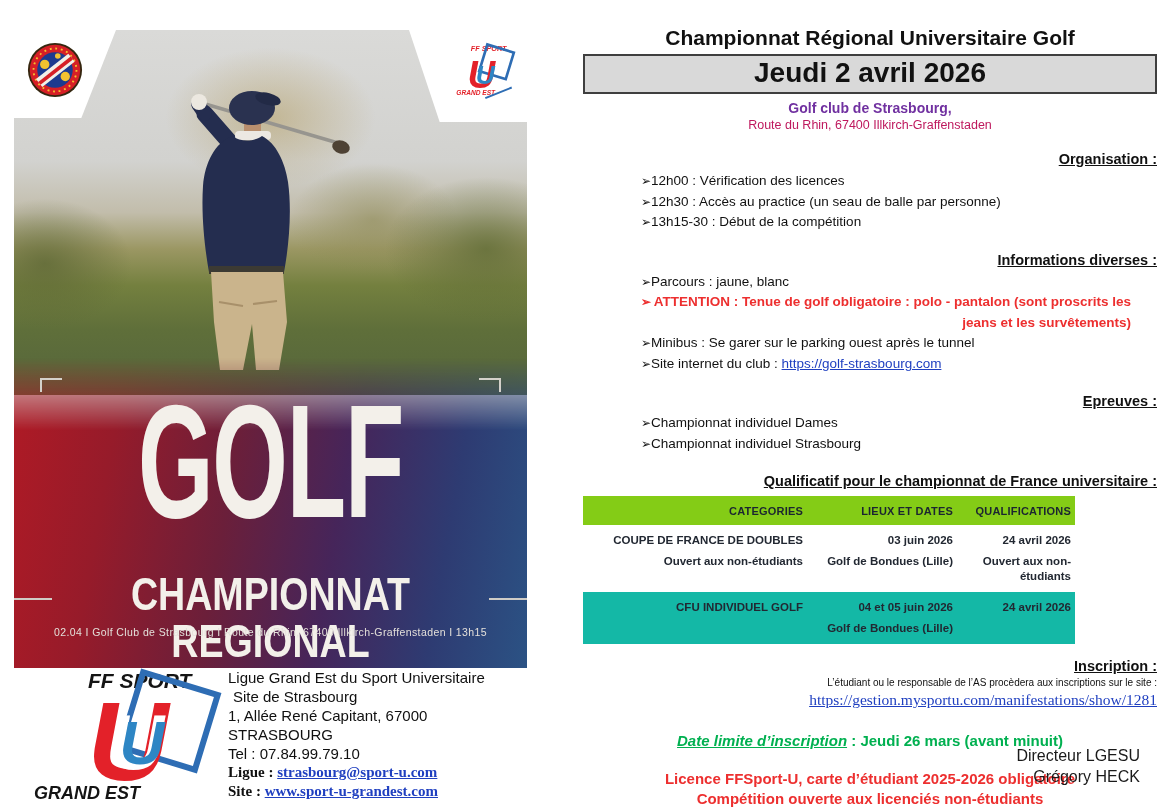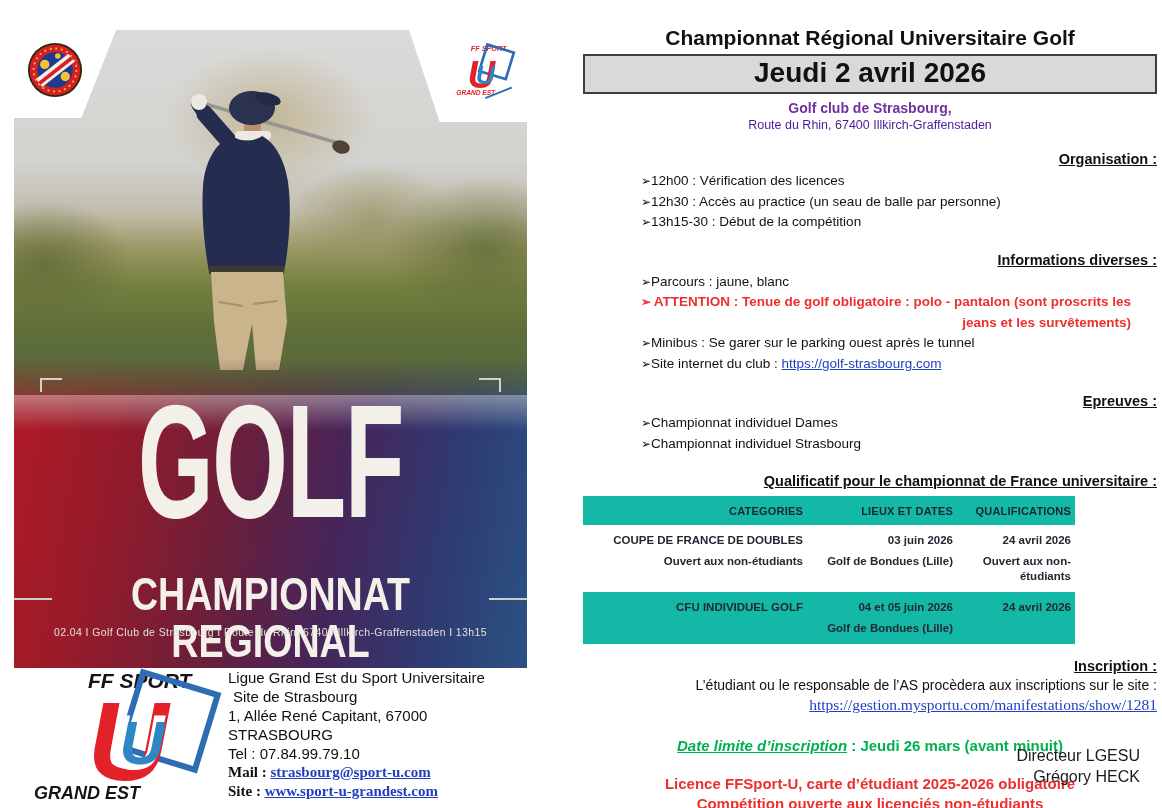--- a/index.html
+++ b/index.html
@@ -49,42 +49,42 @@
   .contact .indent { padding-left:5px; }
   .contact .serifline { font-family:"Liberation Serif", serif; font-weight:bold; }
   .contact a, .link { color:#1f3fc0; text-decoration:underline; cursor:pointer; }
 
   
   .right-col { position:absolute; left:583px; top:26px; width:574px; color:#111; }
   .doc-title { text-align:center; font-size:21px; font-weight:bold; }
   .date-box { margin-top:4px; border:2px solid #3f3f3f; background:#d9d9d9; text-align:center;
     font-size:28px; font-weight:bold; padding:1px 0 3px 0; }
   .venue1 { margin-top:6px; text-align:center; color:#7030A0; font-weight:bold; font-size:14px; }
-  .venue2 { text-align:center; color:#4c1d95; font-size:12.5px; margin-top:2px; }
+  .venue2 { text-align:center; color:#be185d; font-size:12.5px; margin-top:2px; }
 
   .sec-heading { font-size:14.5px; font-weight:bold; text-decoration:underline; margin:0 0 4px 10px; }
   .sec { margin-top:19px;text-align:right; }
   .blist { list-style:none; margin-left:38px; }
   .blist li { display:flex; font-size:13.5px; line-height:20.5px; color:#111; }
   .blist .bullet { width:30px; flex:none; font-size:12px; color:#111; }
   .blist .red { color:#ed2f2f; font-weight:bold; }
   .blist li .wrap { width:480px; }
 
   .qualif-table { margin-top:7px; width:492px; font-size:11.5px; }
   .qt-row { display:flex; }
-  .qt-head { background:#14b8a6; }
+  .qt-head { background:#84cc16; }
   .qt-head .qt-cell { padding:9px 4px 8px 5px; font-weight:bold; color:#1b2531; letter-spacing:.2px; font-size:11px; }
   .qt-cell { padding:8px 4px 8px 5px; }
   .qt-c0 { width:224px; } .qt-c1 { width:150px; } .qt-c2 { width:118px; }
   .qt-body1 { background:#ffffff; }
   .qt-body2 { background:#14b8a6; }
   .qt-cell .l1, .qt-cell .l2 { display:block; font-weight:600; color:#222832; line-height:15px; }
   .qt-cell .l2 { margin-top:6px; }
 
-  .insc-text { font-size:14px; margin-top:3px; }
+  .insc-text { font-size:10px; margin-top:3px; }
   .insc-link { display:inline-block; margin-top:3px; font-family:"Liberation Serif", serif; font-size:15.5px; }
 
   .deadline { margin-top:23px; text-align:center; font-size:15px; font-weight:bold; color:#00B050; }
   .deadline .lbl { text-decoration:underline;font-style:italic; }
   .license { margin-top:20px; text-align:center; font-size:15px; font-weight:bold; color:#ed2f2f; line-height:20px; }
 
   .signature { position:absolute; left:880px; top:745px; width:260px; text-align:right;
     font-size:16px; color:#1a1a1a; line-height:21px; }
 </style>
 </head>
@@ -157,21 +157,21 @@
     <text x="4" y="131" font-size="18" font-weight="bold" font-style="italic" fill="#141414">GRAND EST</text>
   </svg>
 
   <div class="contact">
     <div>Ligue Grand Est du Sport Universitaire</div>
     <div class="indent">Site de Strasbourg</div>
     <div>1, Allée René Capitant, 67000</div>
     <div>STRASBOURG</div>
     <div>Tel : 07.84.99.79.10</div>
     <div class="serifline">
-      <span>Mail : </span><a>strasbourg@sport-u.com</a>
+      <span>Ligue : </span><a>strasbourg@sport-u.com</a>
     </div>
     <div class="serifline">
       <span>Site : </span><a>www.sport-u-grandest.com</a>
     </div>
   </div>
 
   <div class="right-col">
 
     <div class="doc-title">Championnat Régional Universitaire Golf</div>
     <div class="date-box">Jeudi 2 avril 2026</div>

